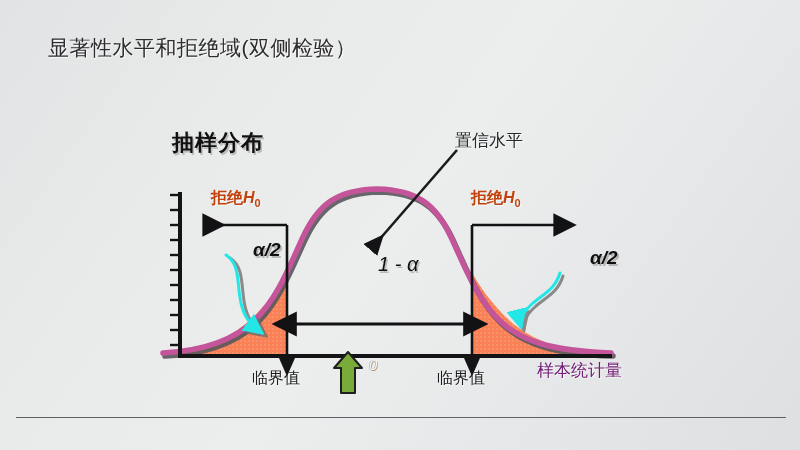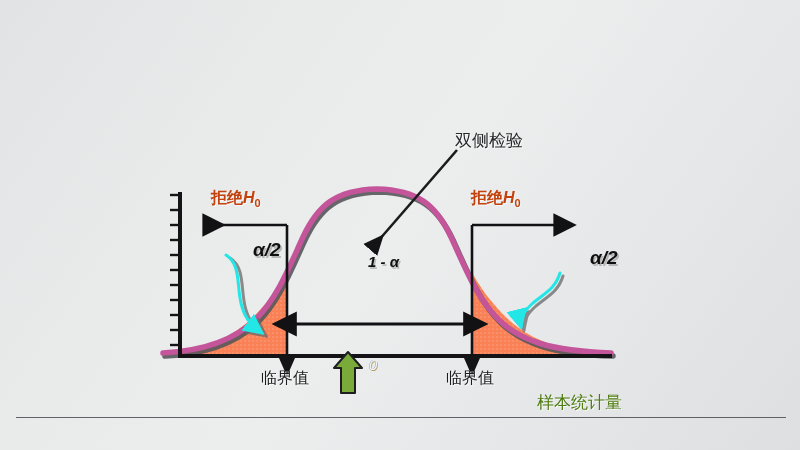--- a/index.html
+++ b/index.html
@@ -79,55 +79,54 @@
   #alpha-left  { left: 209px; top: 240px; }
   #alpha-right { left: 546px; top: 248px; }
 
   #conf-level {
     left: 455px; top: 132px;
     font-size: 17px;
     color: #27282b;
     text-shadow: 1px 1px 0 rgba(255,255,255,0.75);
   }
   #one-minus-alpha {
-    left: 368px; top: 254px;
-    font-size: 15px;
-    font-weight: bold;
+    left: 378px; top: 254px;
+    font-size: 20px;
+    font-weight: normal;
     font-style: italic;
     color: #0f0f10;
     text-shadow: 1.6px 1.6px 0 rgba(165,165,165,0.7);
   }
   .lbl-critical {
     font-size: 16px;
     color: #1c1c1e;
     text-shadow: 1px 1px 0 rgba(255,255,255,0.7);
-    margin-left: 9px;
   }
   #critical-left  { left: 252px; top: 370px; }
   #critical-right { left: 437px; top: 370px; }
   #axis-label-x {
     left: 537px; top: 362px;
     font-size: 17px;
-    color: #4d7c0f;
+    color: #701a75;
     text-shadow: 1px 1px 0 rgba(255,255,255,0.7);
-    margin-top: 32px;
   }
   #zero-label {
     left: 369px; top: 357px;
     font-size: 15px;
     font-style: italic;
     color: #f2f3f3;
     text-shadow: 0.7px 0.7px 0 #b9a06a, -0.5px 0 0 #8aa2c4;
   }
 </style>
 </head>
 <body>
 
 <div id="slide">
 
+  <div id="slide-title">显著性水平和拒绝域(双侧检验）</div>
 
   <div id="bottom-rule"></div>
 
   <div id="chart">
     <svg width="800" height="450" viewBox="0 0 800 450" xmlns="http://www.w3.org/2000/svg">
       <defs>
 
         <pattern id="orangeDots" width="4" height="4" patternUnits="userSpaceOnUse">
           <rect width="4" height="4" fill="#fa8155"></rect>
           <circle cx="1" cy="1" r="0.85" fill="#f5a080"></circle>
@@ -225,33 +224,34 @@
 
       <line x1="287" y1="370" x2="287" y2="358" stroke="#121214" stroke-width="2.6" marker-end="url(#arrowThin)"></line>
       <line x1="472" y1="370" x2="472" y2="358" stroke="#121214" stroke-width="2.6" marker-end="url(#arrowThin)"></line>
 
       <g>
         <path d="M348,352 L362,368 L355,368 L355,393 L341,393 L341,368 L334,368 Z" fill="#7aab3a" stroke="#1e1e20" stroke-width="2" stroke-linejoin="round"></path>
       </g>
     </svg>
   </div>
 
+  <div class="lbl lbl-sampling">抽样分布</div>
 
   <div class="lbl lbl-reject" id="reject-left">
     <span>拒绝</span><span class="ital">H</span><sub>0</sub>
   </div>
 
   <div class="lbl lbl-reject" id="reject-right">
     <span>拒绝</span><span class="ital">H</span><sub>0</sub>
   </div>
 
   <div class="lbl lbl-alpha2" id="alpha-left">α/2</div>
   <div class="lbl lbl-alpha2" id="alpha-right">α/2</div>
 
-  <div class="lbl" id="conf-level">双侧检验</div>
+  <div class="lbl" id="conf-level">置信水平</div>
 
   <div class="lbl" id="one-minus-alpha">1 - α</div>
 
   <div class="lbl lbl-critical" id="critical-left">临界值</div>
   <div class="lbl lbl-critical" id="critical-right">临界值</div>
 
   <div class="lbl" id="axis-label-x">样本统计量</div>
 
   <div class="lbl" id="zero-label">0</div>
 

